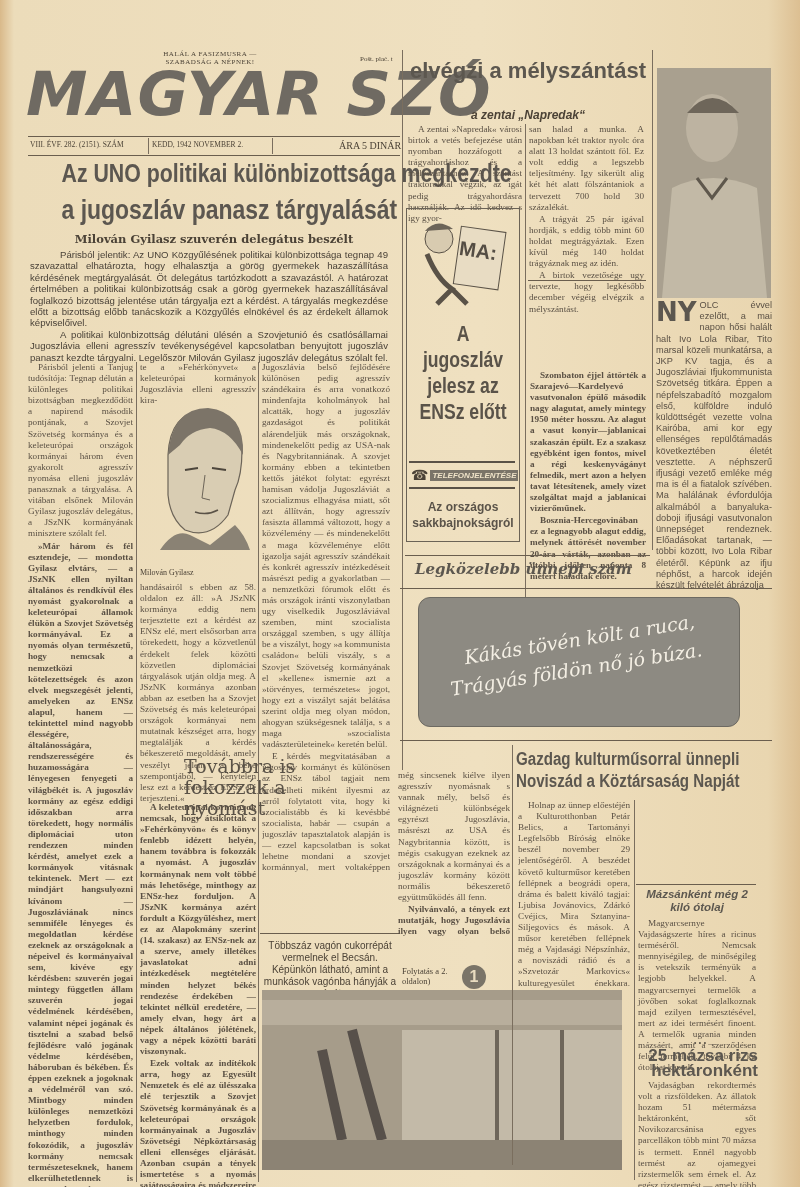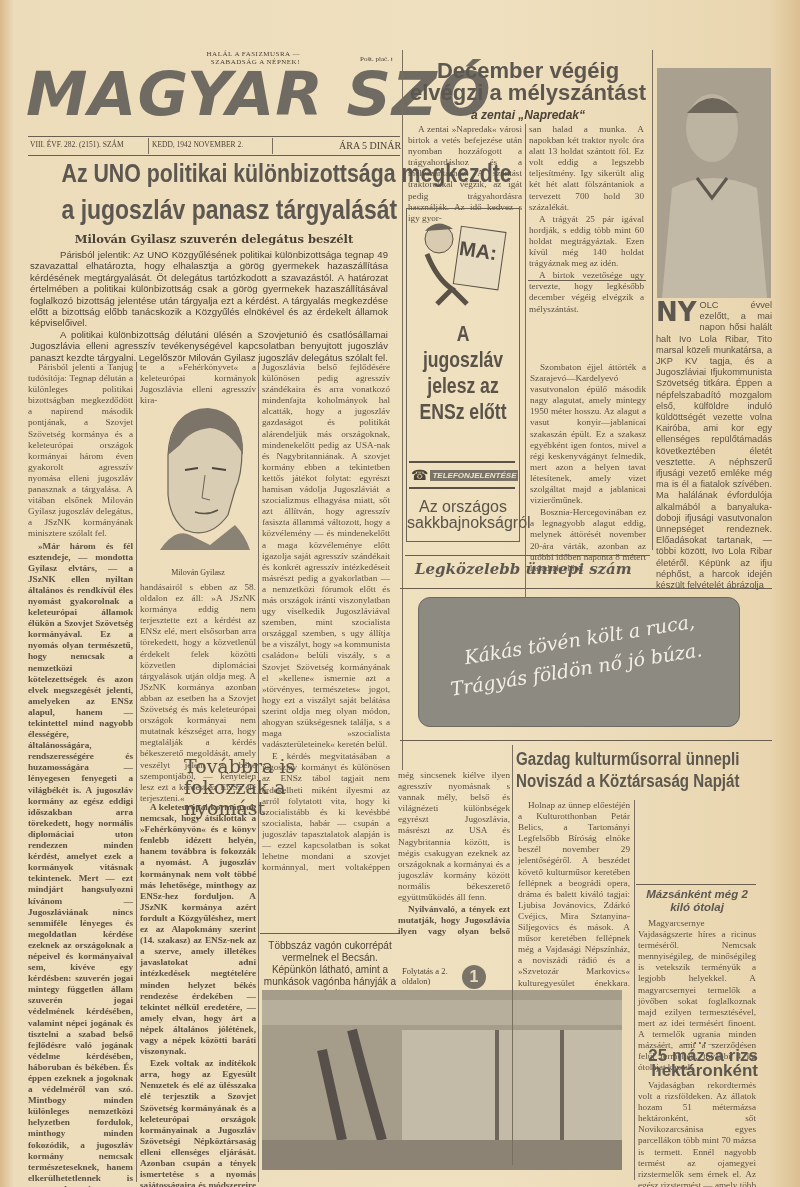--- a/index.html
+++ b/index.html
@@ -16,21 +16,21 @@
   .cond{font-family:"Liberation Sans",sans-serif;font-weight:bold;transform-origin:left top;}
   .photo{background:linear-gradient(160deg,#bdb2a0,#9e9484 40%,#b3a997 70%,#8f8676);}
   .ad{background:#8d8a82;border-radius:12px;border:1px solid #6d6a62;}
   .script{font-family:"DejaVu Serif",serif;font-style:italic;color:#f4efe4;transform:rotate(-9deg);position:absolute;}
 </style>
 </head>
 <body>
 
 <div class="paper">
 
-  <div class="abs" style="left:120px;top:50px;width:180px;text-align:right;font-size:7px;line-height:8px;letter-spacing:.5px;">
+  <div class="abs" style="left:120px;top:50px;width:180px;text-align:center;font-size:7px;line-height:8px;letter-spacing:.5px;">
     <div>HALÁL A FASIZMUSRA —</div>
     <div>SZABADSÁG A NÉPNEK!</div>
   </div>
   <div class="abs" style="left:360px;top:55px;font-size:7px;">Pošt. plać. t</div>
   <div class="abs" style="left:26px;top:58px;width:374px;height:72px;font-family:'DejaVu Sans',sans-serif;font-weight:bold;font-style:italic;font-size:60px;line-height:72px;color:#6f6a62;letter-spacing:1px;white-space:nowrap;transform:scaleX(1.03);transform-origin:left;">MAGYAR SZÓ</div>
 
   <div class="rule" style="left:28px;top:136px;width:372px;height:1px;"></div>
   <div class="abs" style="left:30px;top:140px;font-size:7.5px;">VIII. ÉVF. 282. (2151). SZÁM</div>
   <div class="vrule" style="left:148px;top:138px;height:16px;"></div>
   <div class="abs" style="left:152px;top:140px;font-size:7.5px;">KEDD, 1942 NOVEMBER 2.</div>
@@ -60,21 +60,21 @@
   <div class="abs" style="left:150px;top:400px;width:100px;height:150px;">
     <svg width="100" height="150" viewBox="0 0 100 150">
       <path d="M18 55 Q20 12 55 10 Q90 10 92 50 Q92 75 85 90 L78 115 Q60 140 35 130 Q20 118 18 95 Z" fill="#d9cdb3" stroke="#6c6458" stroke-width="1.2"></path>
       <path d="M18 55 Q22 8 58 8 Q95 12 93 55 Q80 30 60 28 Q40 30 30 45 Z" fill="#7c7468"></path>
       <path d="M35 70 L48 68 M62 68 L76 70" stroke="#4d463c" stroke-width="2"></path>
       <path d="M55 75 L52 98 L60 100" stroke="#6c6458" fill="none"></path>
       <path d="M45 112 Q57 116 68 110" stroke="#5a5247" fill="none" stroke-width="1.5"></path>
       <path d="M10 150 Q25 128 40 135 L60 145 L85 125 Q95 135 100 150 Z" fill="#8a8274"></path>
     </svg>
   </div>
-  <div class="abs" style="left:140px;top:568px;width:116px;text-align:center;font-size:8px;">Milován Gyilasz</div>
+  <div class="abs" style="left:140px;top:568px;width:116px;font-size:8px;">Milován Gyilasz</div>
   <div class="abs txt" style="left:140px;top:582px;width:116px;">
     <p style="text-indent:0">handásairól s ebben az 58. oldalon ez áll: »A JSzNK kormánya eddig nem terjesztette ezt a kérdést az ENSz elé, mert elsősorban arra törekedett, hogy a közvetlenül érdekelt felek közötti közvetlen diplomáciai tárgyalások utján oldja meg. A JSzNK kormánya azonban abban az esetben ha a Szovjet Szövetség és más keleteurópai országok kormányai nem mutatnak készséget arra, hogy megtalálják a kérdés békeszerető megoldását, amely veszélyt jelent a béke szempontjából, — kénytelen lesz ezt a kérdést az ENSz elé terjeszteni.«</p>
   </div>
   <div class="abs" style="left:140px;top:756px;width:116px;font-size:19px;line-height:21px;font-family:'DejaVu Serif',serif;color:#5a5247;margin-left:44px;">Továbbra is fokozzák a nyomást</div>
   <div class="abs txt" style="left:140px;top:802px;width:116px;height:385px;overflow:hidden;">
     <p class="bold">A keleteurópai kormányok nemcsak, hogy átsiklottak a »Fehérkönyvön« és e könyv fenlebb idézett helyén, hanem továbbra is fokozzák a nyomást. A jugoszláv kormánynak nem volt többé más lehetősége, minthogy az ENSz-hez forduljon. A JSzNK kormánya azért fordult a Közgyűléshez, mert ez az Alapokmány szerint (14. szakasz) az ENSz-nek az a szerve, amely illetékes javaslatokat adni intézkedések megtételére minden helyzet békés rendezése érdekében — tekintet nélkül eredetére, — amely elvan, hogy árt a népek általános jólétének, vagy a népek közötti baráti viszonynak.</p>
     <p class="bold">Ezek voltak az indítékok arra, hogy az Egyesült Nemzetek és elé az ülésszaka elé terjesztik a Szovjet Szövetség kormányának és a keleteurópai országok kormányainak a Jugoszláv Szövetségi Népköztársaság elleni ellenséges eljárását. Azonban csupán a tények ismertetése s a nyomás sajátosságaira és módszereire való rámutatás teljes és igaz képet nyujthat arról, hogy Jugoszlávia miért kénytelen felvetni éppen ezt a kérdést és éppen az ENSz-nek ezen az ülésszakán.</p>
 
   </div>
   <div class="vrule" style="left:258px;top:362px;height:820px;"></div>
@@ -100,21 +100,20 @@
 
   <div class="abs txt" style="left:398px;top:770px;width:112px;height:166px;overflow:hidden;">
     <p style="text-indent:0">még sincsenek kiélve ilyen agresszív nyomásnak s vannak mély, belső és világnézeti különbségek egyrészt Jugoszlávia, másrészt az USA és Nagybritannia között, is mégis csakugyan ezeknek az országoknak a kormányai és a jugoszláv kormány között normális békeszerető együttműködés áll fenn.</p>
     <p class="bold">Nyilvánvaló, a tények ezt mutatják, hogy Jugoszlávia ilyen vagy olyan belső rendszere csak annyiban oka a szovjet kormány ellen agresszív nyomásának, amennyiben akadályozza egyrészt a szovjet kormány hegemonista törekvéseinek megvalósítását, és amennyiben másrészt a szovjet kormány azt állítja, hogy e rendszer miatt — amely természetesen egészen másmilyen, mint ahogy a szovjet propa-</p>
   </div>
   <div class="abs" style="left:402px;top:966px;font-size:8.5px;width:60px;">Folytatás a 2. oldalon)</div>
   <div class="abs" style="left:462px;top:965px;width:24px;height:24px;border-radius:50%;background:#7a7468;color:#e9dcc0;font-weight:bold;font-size:16px;line-height:24px;text-align:center;font-family:'Liberation Sans',sans-serif;">1</div>
 
   <div class="vrule" style="left:402px;top:50px;height:720px;"></div>
   <div class="abs sans" style="left:406px;top:60px;width:244px;text-align:center;font-weight:bold;font-size:22px;line-height:22px;color:#5c574f;">
-    <div>December végéig</div>
     <div>elvégzi a mélyszántást</div>
   </div>
   <div class="abs sans" style="left:406px;top:108px;width:244px;text-align:center;font-weight:bold;font-style:italic;font-size:12px;">a zentai „Napredak“</div>
   <div class="abs txt" style="left:408px;top:124px;width:114px;">
     <p>A zentai »Napredak« városi birtok a vetés befejezése után nyomban hozzáfogott a trágyahordáshoz és a mélyszántáshoz. A szántást traktorokkal végzik, az igát pedig trágyahordásra használják. Az idő kedvez s igy gyor-</p>
   </div>
   <div class="vrule" style="left:525px;top:124px;height:480px;"></div>
   <div class="abs txt" style="left:529px;top:124px;width:115px;">
     <p style="text-indent:0">san halad a munka. A napokban két traktor nyolc óra alatt 13 holdat szántott föl. Ez volt eddig a legszebb teljesítmény. Igy sikerült alig két hét alatt fölszántaniok a tervezett 700 hold 30 százalékát.</p>
     <p>A trágyát 25 pár igával hordják, s eddig több mint 60 holdat megtrágyáztak. Ezen kívül még 140 holdat trágyáznak meg az idén.</p>
@@ -131,28 +130,28 @@
     <div class="abs cond" style="left:54px;top:28px;font-size:20px;color:#544d44;transform:rotate(8deg);">MA:</div>
     <div class="abs cond" style="left:0;top:112px;width:112px;text-align:center;font-size:22px;line-height:26px;color:#5a5349;transform:scaleX(.8);transform-origin:center;">
       <div>A jugoszláv</div>
       <div>jelesz az</div>
       <div>ENSz előtt</div>
     </div>
     <div class="abs" style="left:2px;top:252px;width:106px;height:24px;border-top:2px solid #5a5247;border-bottom:2px solid #5a5247;display:flex;align-items:center;">
       <span style="font-size:14px;margin:0 2px;">☎</span>
       <span class="sans" style="font-size:8px;font-weight:bold;font-style:italic;background:#7a7468;color:#efe3c8;padding:1px 2px;">TELEFONJELENTÉSE</span>
     </div>
-    <div class="abs sans" style="left:0;top:290px;width:112px;text-align:center;font-weight:normal;font-size:16px;line-height:16px;color:#5a5349;">
+    <div class="abs sans" style="left:0;top:290px;width:112px;text-align:center;font-weight:bold;font-size:12px;line-height:16px;color:#5a5349;">
       <div>Az országos</div>
       <div>sakkbajnokságról</div>
     </div>
   </div>
 
   <div class="rule" style="left:528px;top:280px;width:118px;height:1px;"></div>
-  <div class="abs txt" style="left:530px;top:362px;width:116px;">
+  <div class="abs txt" style="left:530px;top:370px;width:116px;font-weight:bold;">
     <p>Szombaton éjjel áttörték a Szarajevó—Kardelyevó vasutvonalon épülő második nagy alagutat, amely mintegy 1950 méter hosszu. Az alagut a vasut konyir—jablanicai szakaszán épült. Ez a szakasz egyébként igen fontos, mivel a régi keskenyvágányt felmedik, mert azon a helyen tavat létesítenek, amely vizet szolgáltat majd a jablanicai vizierőműnek.</p>
     <p>Bosznia-Hercegovinában ez a legnagyobb alagut eddig, melynek áttörését november 20-ára várták, azonban az utóbbi időben naponta 8 métert haladtak előre.</p>
   </div>
 
   <div class="vrule" style="left:652px;top:50px;height:500px;"></div>
   <div class="abs photo" style="left:657px;top:68px;width:114px;height:230px;">
     <svg width="114" height="230">
       <rect width="114" height="230" fill="#a9a08f"></rect>
       <ellipse cx="55" cy="60" rx="26" ry="34" fill="#bdb3a1"></ellipse>
       <path d="M30 45 Q55 15 82 45" fill="#6e665a"></path>

